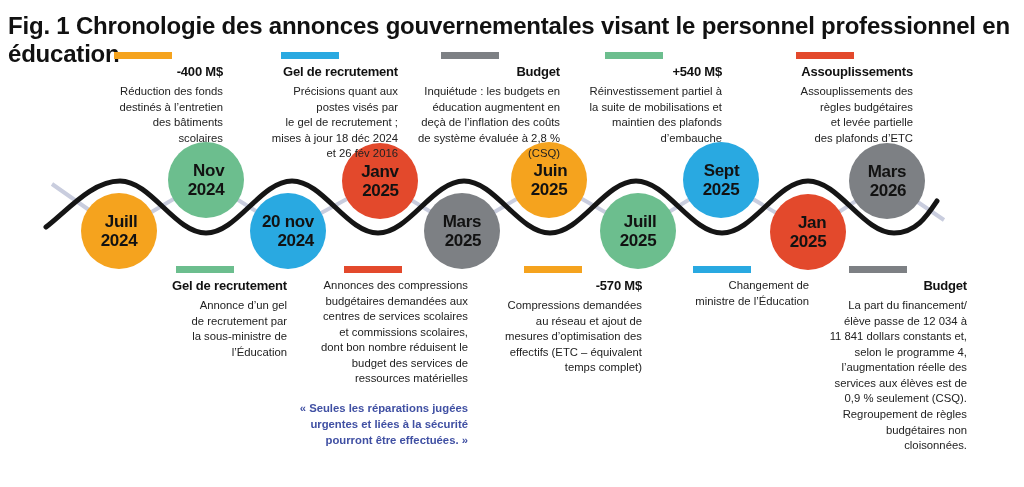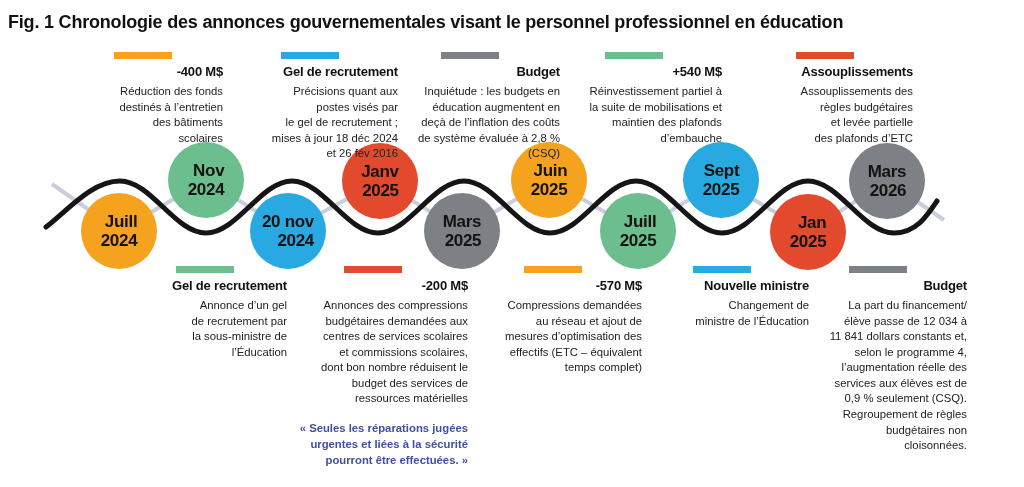--- a/index.html
+++ b/index.html
@@ -2,21 +2,21 @@
 <html><head>
 <meta charset="utf-8">
 <style>
   * { margin:0; padding:0; box-sizing:border-box; }
   html,body { background:#ffffff; }
   body { font-family:"Liberation Sans", sans-serif; color:#1e1e1e; }
   .stage { position:relative; width:1024px; height:487px; background:#ffffff; overflow:hidden; }
 
   .fig-title {
     position:absolute; left:8px; top:12px; width:1010px;
-    font-size:18px; font-weight:bold; letter-spacing:-0.2px; color:#111;
+    font-size:24px; font-weight:bold; letter-spacing:-0.2px; color:#111;
   }
 
   svg.wave-layer { position:absolute; left:0; top:0; width:1024px; height:487px; }
 
   .node {
     position:absolute; width:76px; height:76px; border-radius:50%;
     display:flex; align-items:center; justify-content:center; text-align:right;
     font-weight:bold; font-size:17px; line-height:1.12; color:#121212;
     white-space:pre-line; letter-spacing:-0.3px;
   }
@@ -122,21 +122,20 @@
   <div class="col" style="left:123px; top:266px; width:164px;">
     <div class="accent-bar c-green"></div>
     <h3>Gel de recrutement</h3>
     <div class="body">Annonce d’un gel
 de recrutement par
 la sous-ministre de
 l’Éducation</div>
   </div>
   <div class="col" style="left:278px; top:266px; width:190px;">
     <div class="accent-bar c-red"></div>
-    <h3>-200 M$</h3>
     <div class="body">Annonces des compressions
 budgétaires demandées aux
 centres de services scolaires
 et commissions scolaires,
 dont bon nombre réduisent le
 budget des services de
 ressources matérielles</div>
     <div class="quote">« Seules les réparations jugées
 urgentes et liées à la sécurité
 pourront être effectuées. »</div>
@@ -145,21 +144,20 @@
     <div class="accent-bar c-orange"></div>
     <h3>-570 M$</h3>
     <div class="body">Compressions demandées
 au réseau et ajout de
 mesures d’optimisation des
 effectifs (ETC – équivalent
 temps complet)</div>
   </div>
   <div class="col" style="left:635px; top:266px; width:174px;">
     <div class="accent-bar c-blue"></div>
-    <h3>Nouvelle ministre</h3>
     <div class="body">Changement de
 ministre de l’Éducation</div>
   </div>
   <div class="col" style="left:789px; top:266px; width:178px;">
     <div class="accent-bar c-gray"></div>
     <h3>Budget</h3>
     <div class="body">La part du financement/
 élève passe de 12 034 à
 11 841 dollars constants et,
 selon le programme 4,

